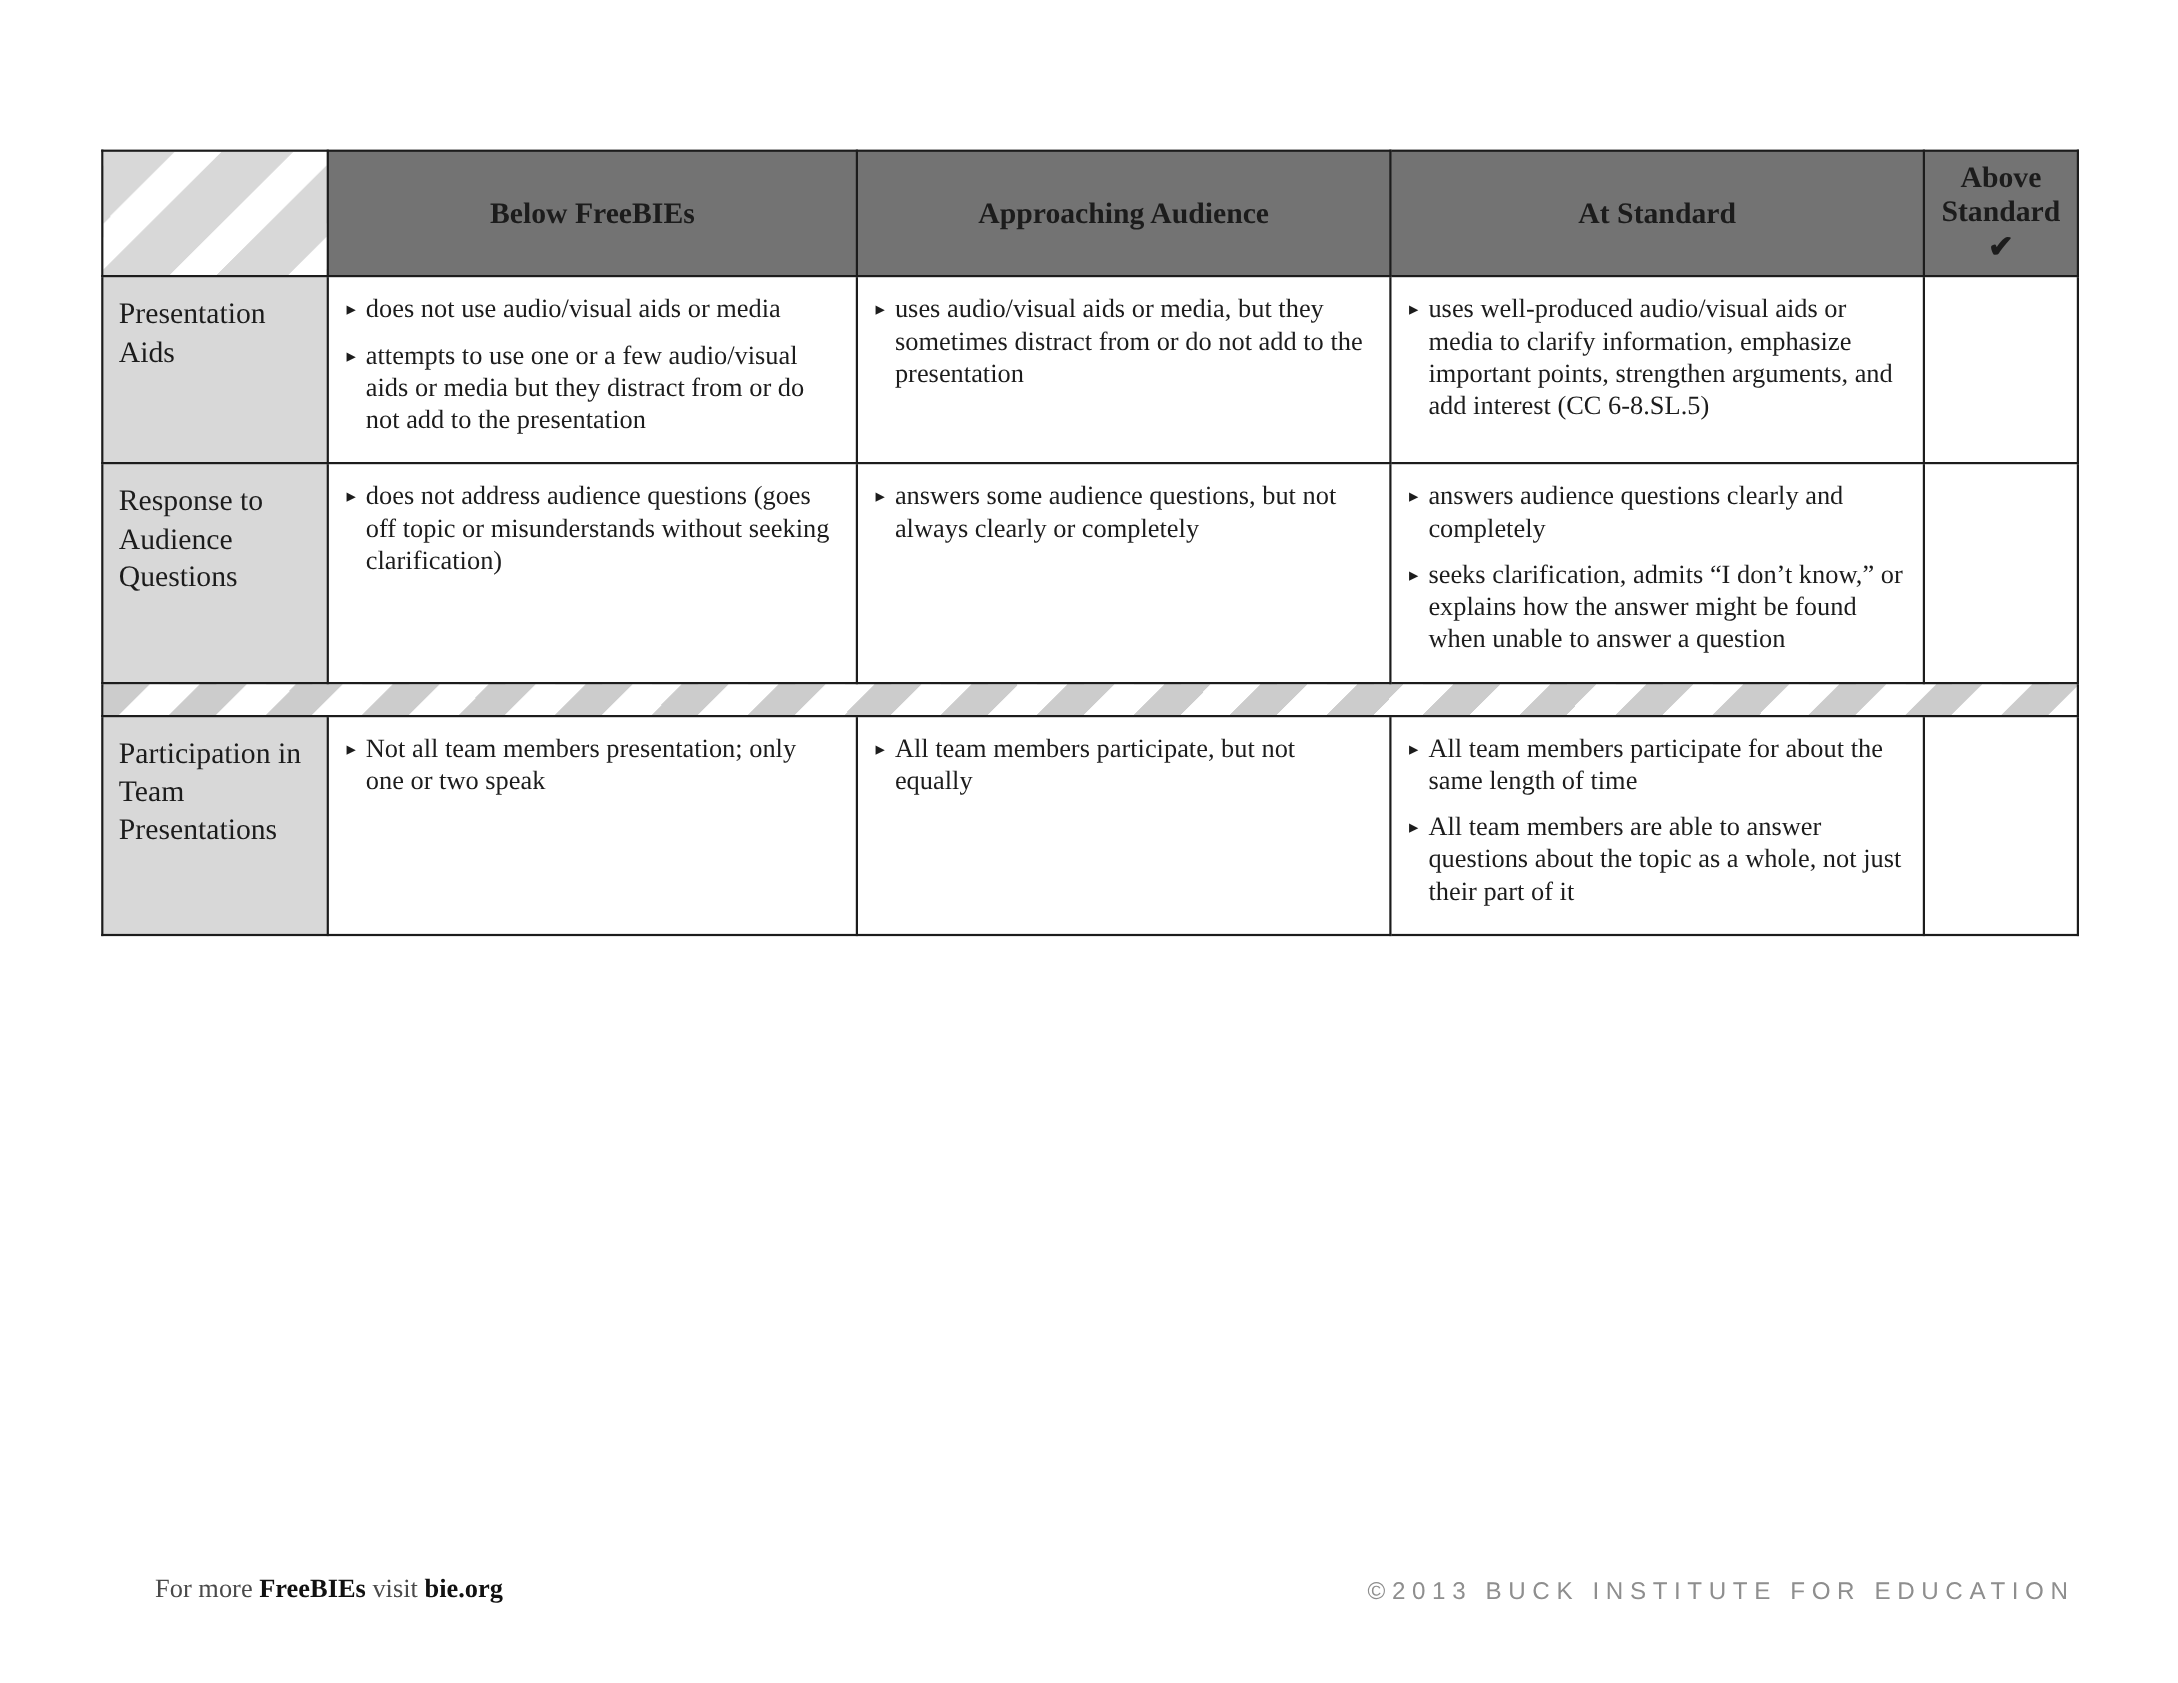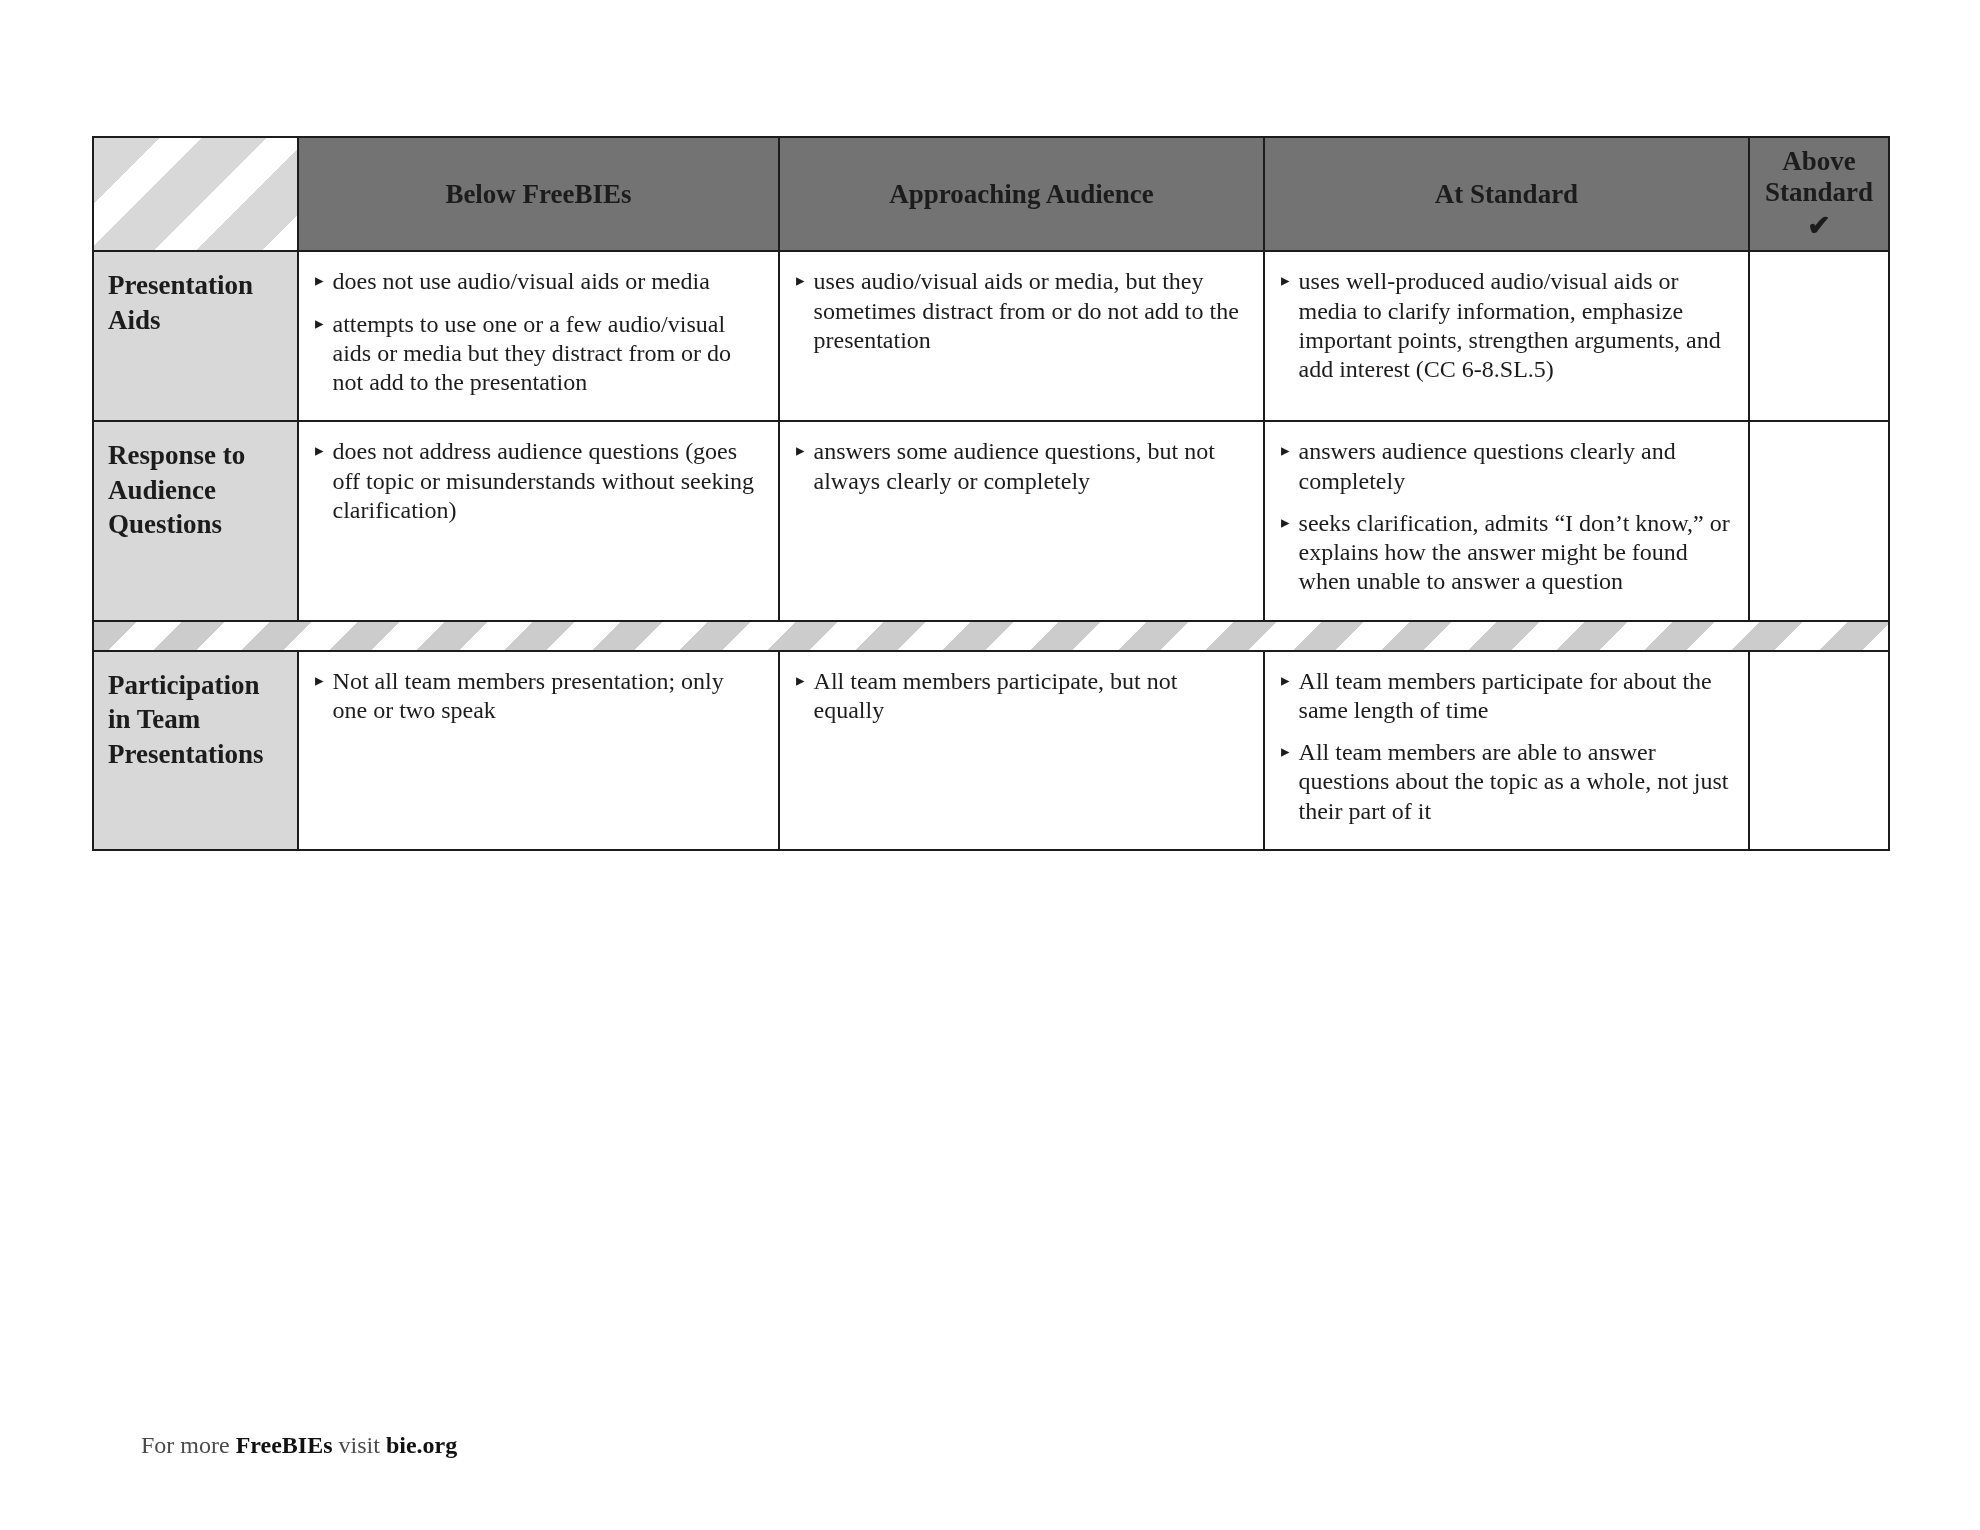--- a/index.html
+++ b/index.html
@@ -41,21 +41,21 @@
     line-height: 1.15;
   }
   th.corner {
     background:
       repeating-linear-gradient(135deg,
         #d8d8d8 0px, #d8d8d8 46px,
         #ffffff 46px, #ffffff 76px);
   }
   td.label-cell {
     background: #d8d8d8;
-    font-weight: bold;
+    font-weight: normal;
     font-size: 27px;
     vertical-align: top;
     padding: 16px 12px 10px 14px;
     line-height: 1.28;
   }
   td.cell {
     vertical-align: top;
     padding: 15px 18px 10px 16px;
     font-size: 24px;
     line-height: 1.22;
@@ -230,14 +230,15 @@
       </td>
       <td class="empty-cell"></td>
     </tr>
   </tbody>
     </table>
 
   <div class="footer-left">
     <span>For more </span><b>FreeBIEs</b><span> visit </span><b>bie.org</b>
   </div>
 
+  <div class="footer-right">©2013 BUCK INSTITUTE FOR EDUCATION</div>
 
 </div>
 
 </body></html>

